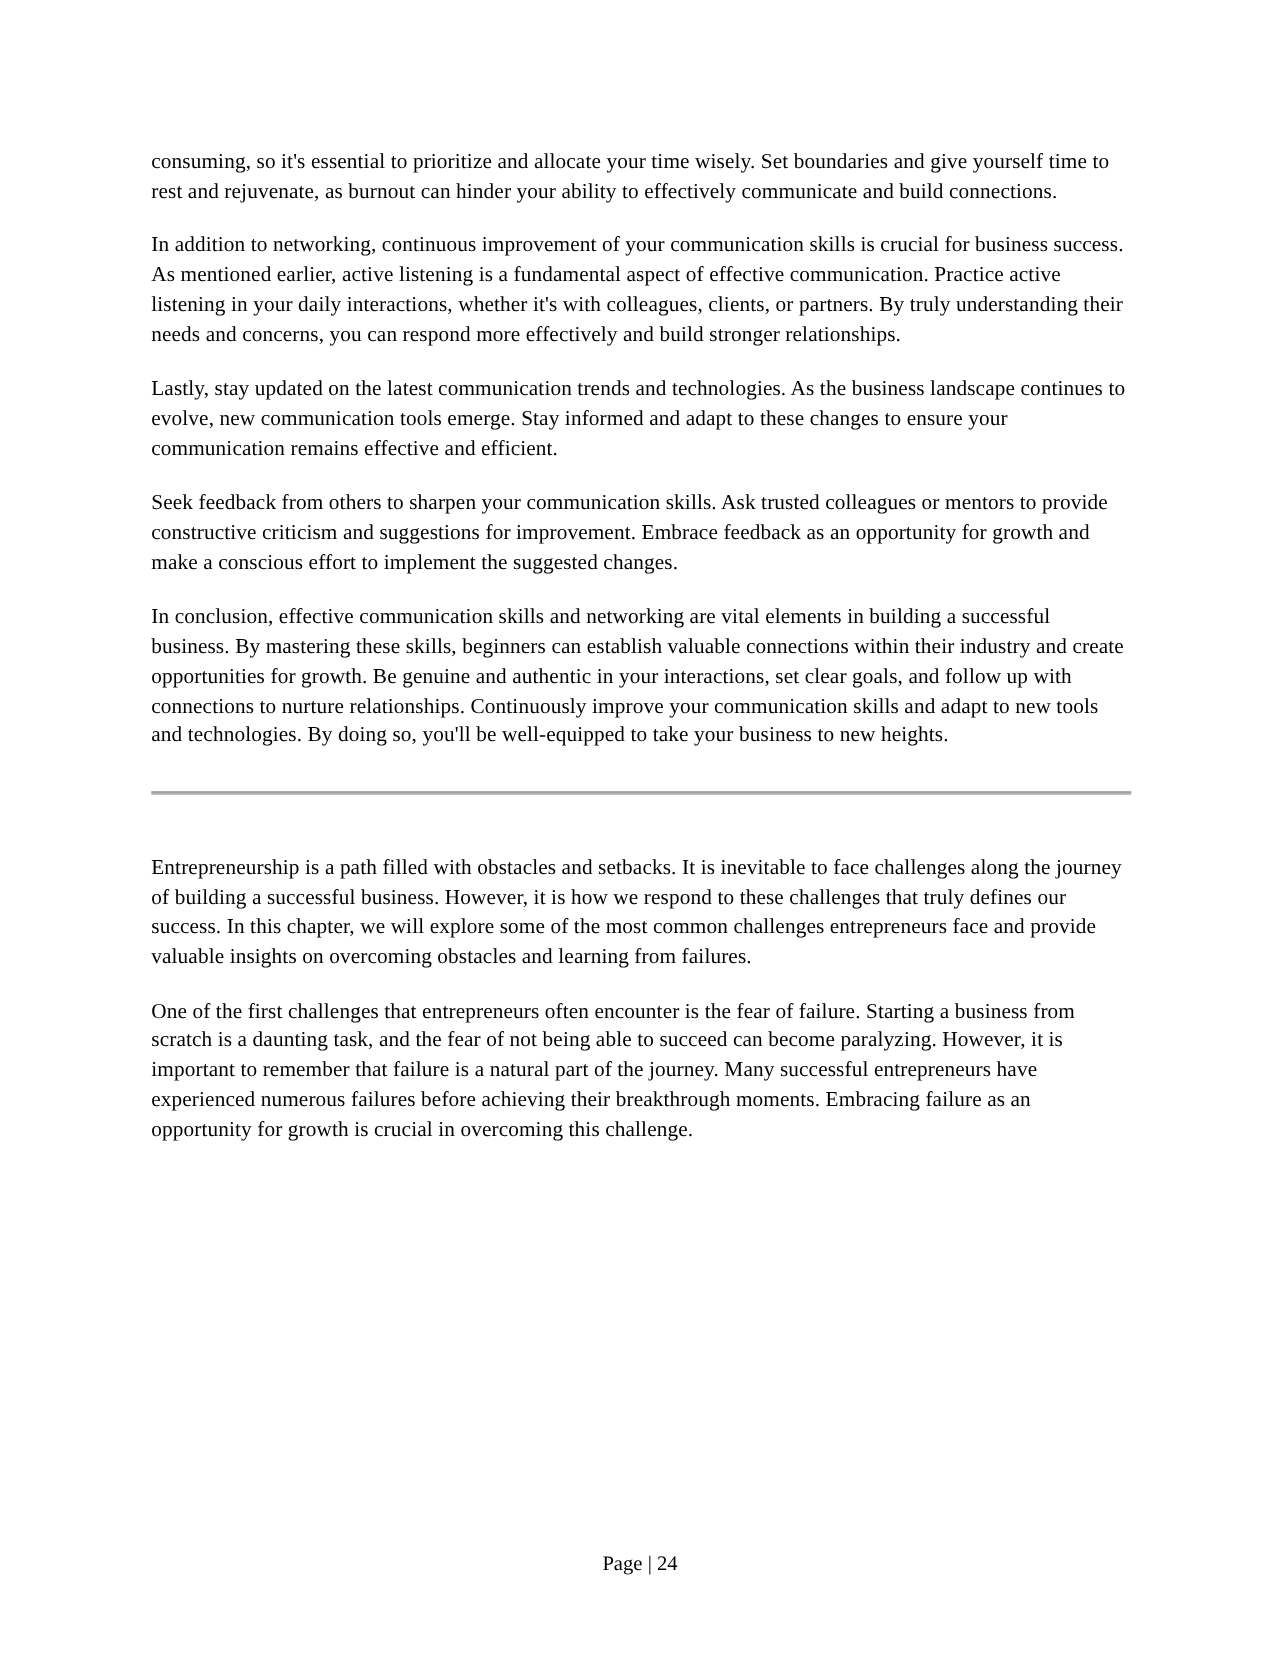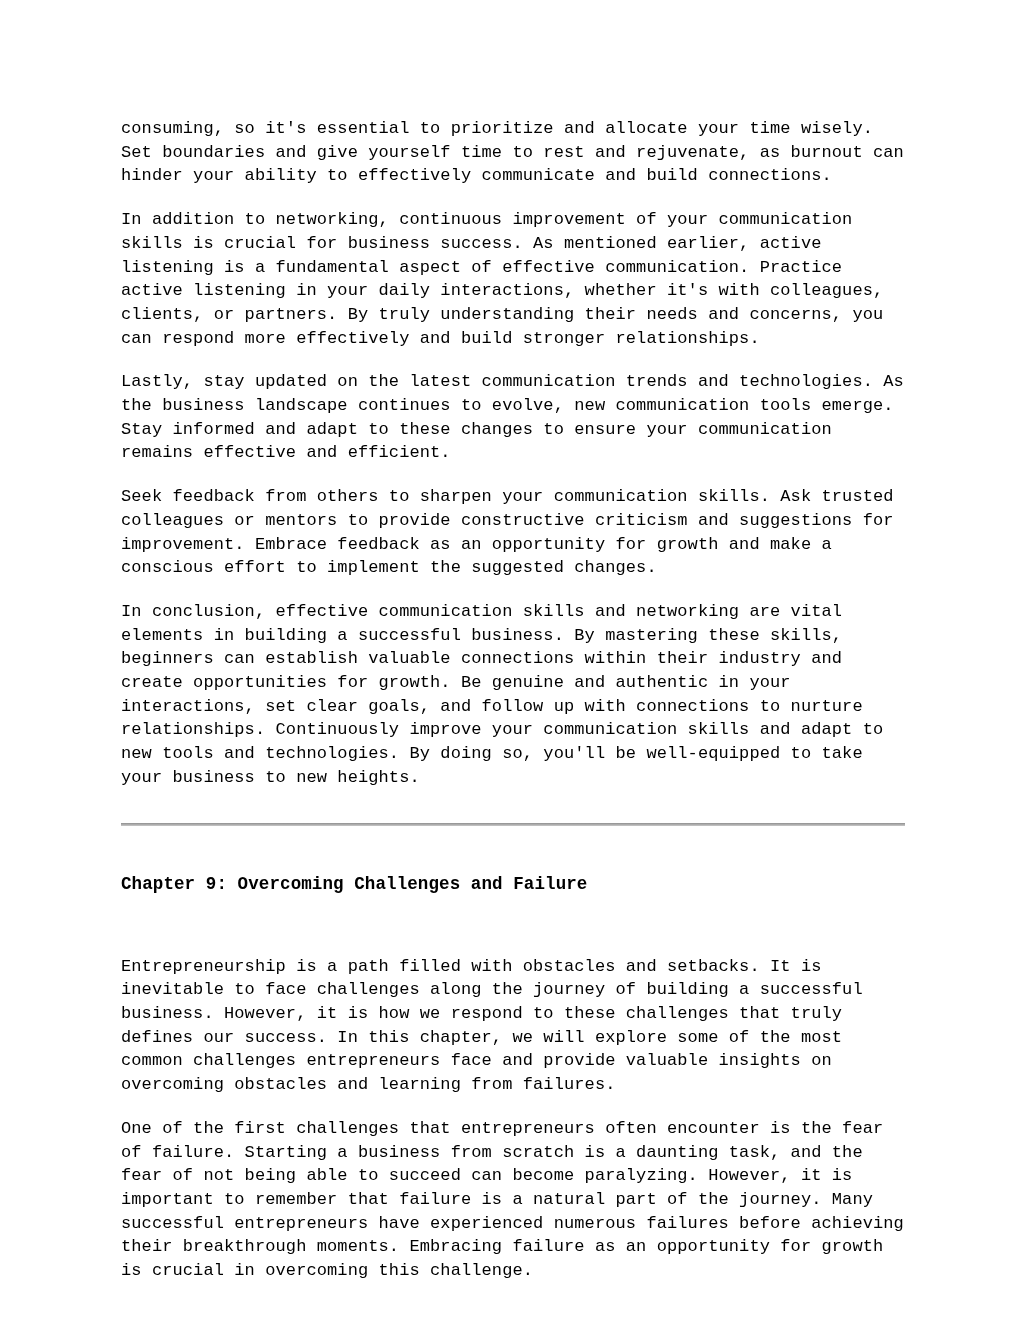--- a/index.html
+++ b/index.html
@@ -5,21 +5,21 @@
   html, body {
     margin: 0;
     padding: 0;
     background: #ffffff;
   }
   .page {
     position: relative;
     width: 1024px;
     height: 1325px;
     background: #ffffff;
-    font-family: Liberation Mono, monospace;
+    font-family: Liberation Serif, serif;
     color: #000000;
     overflow: hidden;
     border-radius: 21px;
   }
   .content {
     position: absolute;
     top: 117px;
     left: 121px;
     width: 784px;
   }
@@ -58,19 +58,19 @@
 <div class="page">
   <div class="content">
     <p class="para">consuming, so it's essential to prioritize and allocate your time wisely. Set boundaries and give yourself time to rest and rejuvenate, as burnout can hinder your ability to effectively communicate and build connections.</p>
     <p class="para">In addition to networking, continuous improvement of your communication skills is crucial for business success. As mentioned earlier, active listening is a fundamental aspect of effective communication. Practice active listening in your daily interactions, whether it's with colleagues, clients, or partners. By truly understanding their needs and concerns, you can respond more effectively and build stronger relationships.</p>
     <p class="para">Lastly, stay updated on the latest communication trends and technologies. As the business landscape continues to evolve, new communication tools emerge. Stay informed and adapt to these changes to ensure your communication remains effective and efficient.</p>
     <p class="para">Seek feedback from others to sharpen your communication skills. Ask trusted colleagues or mentors to provide constructive criticism and suggestions for improvement. Embrace feedback as an opportunity for growth and make a conscious effort to implement the suggested changes.</p>
     <p class="para">In conclusion, effective communication skills and networking are vital elements in building a successful business. By mastering these skills, beginners can establish valuable connections within their industry and create opportunities for growth. Be genuine and authentic in your interactions, set clear goals, and follow up with connections to nurture relationships. Continuously improve your communication skills and adapt to new tools and technologies. By doing so, you'll be well-equipped to take your business to new heights.</p>
 
     <hr class="rule">
 
-    <h2 class="chapter-heading">Chapter 9: Overcoming Challenges and Failure</h2>
 
     <p class="para">Entrepreneurship is a path filled with obstacles and setbacks. It is inevitable to face challenges along the journey of building a successful business. However, it is how we respond to these challenges that truly defines our success. In this chapter, we will explore some of the most common challenges entrepreneurs face and provide valuable insights on overcoming obstacles and learning from failures.</p>
     <p class="para">One of the first challenges that entrepreneurs often encounter is the fear of failure. Starting a business from scratch is a daunting task, and the fear of not being able to succeed can become paralyzing. However, it is important to remember that failure is a natural part of the journey. Many successful entrepreneurs have experienced numerous failures before achieving their breakthrough moments. Embracing failure as an opportunity for growth is crucial in overcoming this challenge.</p>
   </div>
 
+  <div class="footer">Page | 24</div>
 </div>
 
 </body></html>

